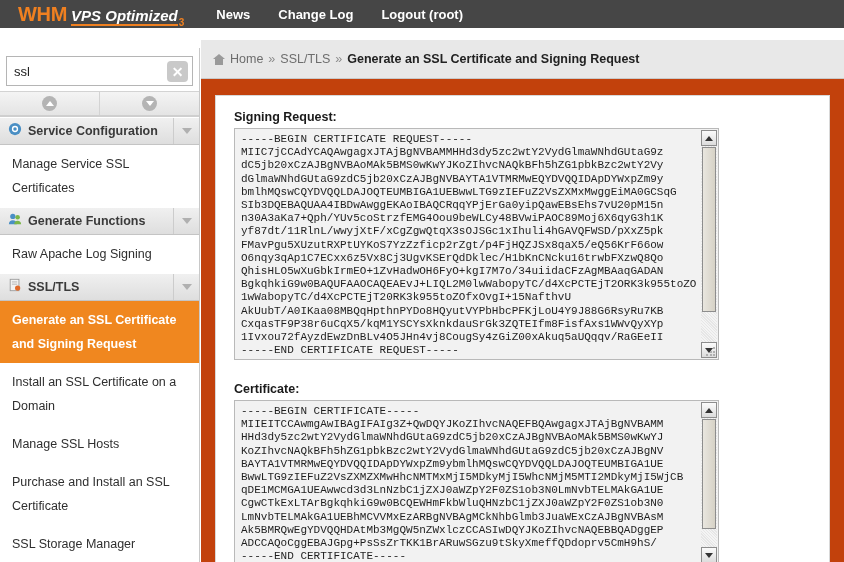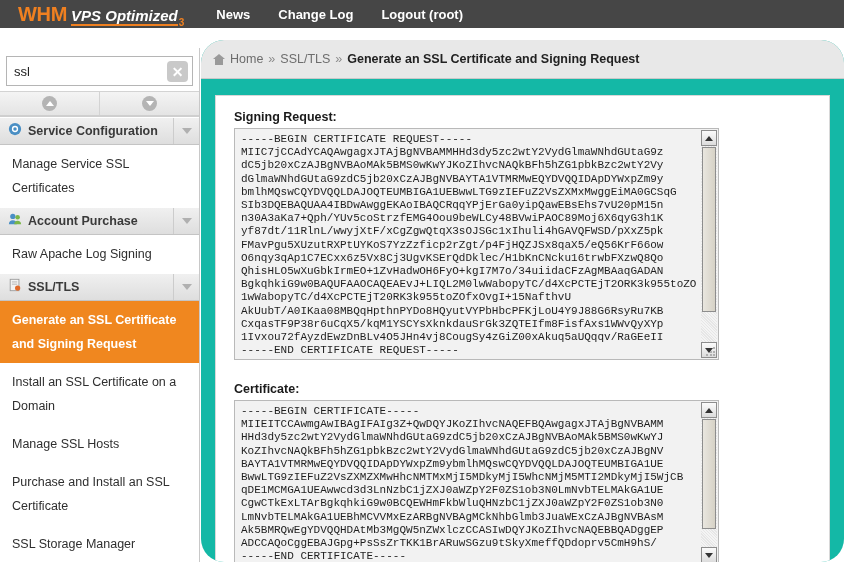--- a/index.html
+++ b/index.html
@@ -206,23 +206,22 @@
     text-decoration: none;
     display: inline-block;
     margin-top: 3px;
     cursor: pointer;
   }
 
   
   #content {
     position: absolute; left: 201px; top: 40px;
     width: 643px; height: 522px;
-    background: #14b8a6;
+    background: #c2410c;
     overflow: hidden;
-    border-radius: 23px;
   }
   #breadcrumb {
     height: 39px;
     background: #e8e8e8;
     border-bottom: 1px solid #c9c9c9;
     display: flex; align-items: center;
     padding-left: 12px;
   }
   #breadcrumb .bcitem {
     font-size: 12.5px;
@@ -391,21 +390,21 @@
 
   <div class="cat">
     <span>
       <svg width="14" height="14" viewBox="0 0 16 16">
         <circle cx="5.5" cy="5" r="3" fill="#4a8fc4"></circle>
         <path d="M1 14c0-3 2-4.5 4.5-4.5S10 11 10 14z" fill="#4a8fc4"></path>
         <circle cx="11" cy="6" r="2.6" fill="#7ab648"></circle>
         <path d="M7 14c0-2.6 1.8-4 4-4s4 1.4 4 4z" fill="#7ab648"></path>
       </svg>
     </span>
-    <span class="catlabel">Account Purchase</span>
+    <span class="catlabel">Generate Functions</span>
     <span class="chev">
         <i></i>
       </span>
   </div>
   <a class="item">Raw Apache Log Signing</a>
 
   <div class="cat">
     <span>
       <svg width="14" height="14" viewBox="0 0 16 16">
         <rect x="2.5" y="1.5" width="10" height="13" fill="#f2f2f2" stroke="#9a9a9a"></rect>

